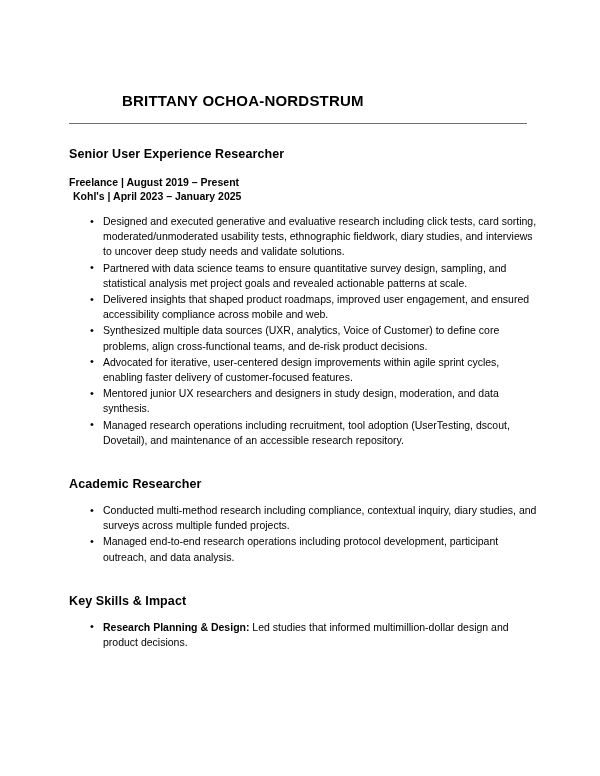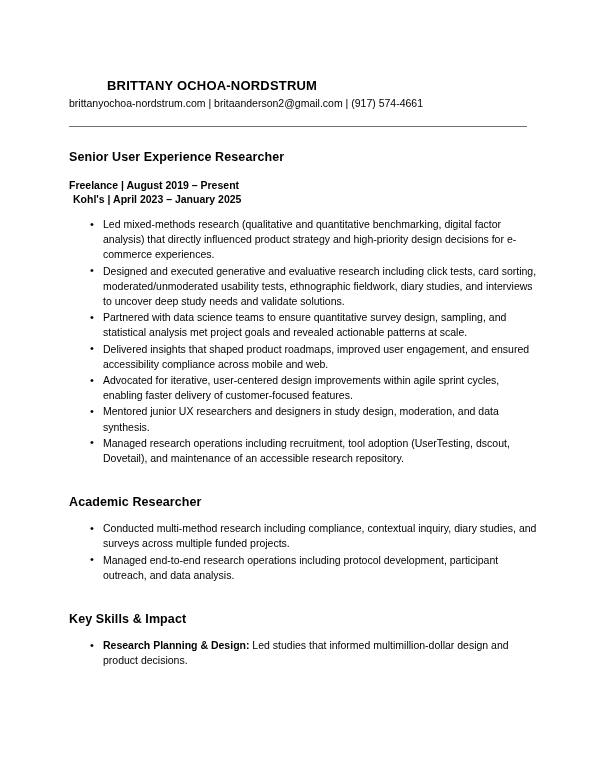--- a/index.html
+++ b/index.html
@@ -17,25 +17,25 @@
   .page {
     position: relative;
     width: 600px;
     height: 776px;
     background: #ffffff;
     box-sizing: border-box;
     padding: 78px 60px 0 69px;
     overflow: hidden;
   }
   .resume-name {
-    font-size: 13px;
+    font-size: 15px;
     font-weight: bold;
     letter-spacing: 0.2px;
     line-height: 15px;
-    margin: 0;
+    margin: 15px;
     padding-left: 38px;
   }
   .resume-contact {
     font-size: 10.5px;
     font-weight: normal;
     line-height: 16px;
     margin: 2px 0 0 0;
     white-space: nowrap;
   }
   .header-rule {
@@ -94,37 +94,36 @@
     font-weight: bold;
   }
 </style>
 </head>
 <body>
 
 <div class="page">
 
   <div class="resume-header">
     <div class="resume-name">BRITTANY OCHOA-NORDSTRUM</div>
-    <div class="resume-contact">brittanyochoa-nordstrum.com | britaanderson2@gmail.com | (917) 574-4661</div>
     <hr class="header-rule">
   </div>
 
   <div class="section-gap-1"></div>
 
   <div class="section">
     <div class="section-title">Senior User Experience Researcher</div>
     <div class="meta-block">
       <div class="meta-line">Freelance | August 2019 – Present</div>
       <div class="meta-line indented">Kohl's | April 2023 – January 2025</div>
     </div>
     <ul class="bullets">
-      <li>Led mixed-methods research (qualitative and quantitative benchmarking, digital factor analysis) that directly influenced product strategy and high-priority design decisions for e-commerce experiences.</li>
       <li>Designed and executed generative and evaluative research including click tests, card sorting, moderated/unmoderated usability tests, ethnographic fieldwork, diary studies, and interviews to uncover deep study needs and validate solutions.</li>
       <li>Partnered with data science teams to ensure quantitative survey design, sampling, and statistical analysis met project goals and revealed actionable patterns at scale.</li>
       <li>Delivered insights that shaped product roadmaps, improved user engagement, and ensured accessibility compliance across mobile and web.</li>
+      <li>Synthesized multiple data sources (UXR, analytics, Voice of Customer) to define core problems, align cross-functional teams, and de-risk product decisions.</li>
       <li>Advocated for iterative, user-centered design improvements within agile sprint cycles, enabling faster delivery of customer-focused features.</li>
       <li>Mentored junior UX researchers and designers in study design, moderation, and data synthesis.</li>
       <li>Managed research operations including recruitment, tool adoption (UserTesting, dscout, Dovetail), and maintenance of an accessible research repository.</li>
     </ul>
   </div>
 
   <div class="section-gap-2"></div>
 
   <div class="section">
     <div class="section-title">Academic Researcher</div>

